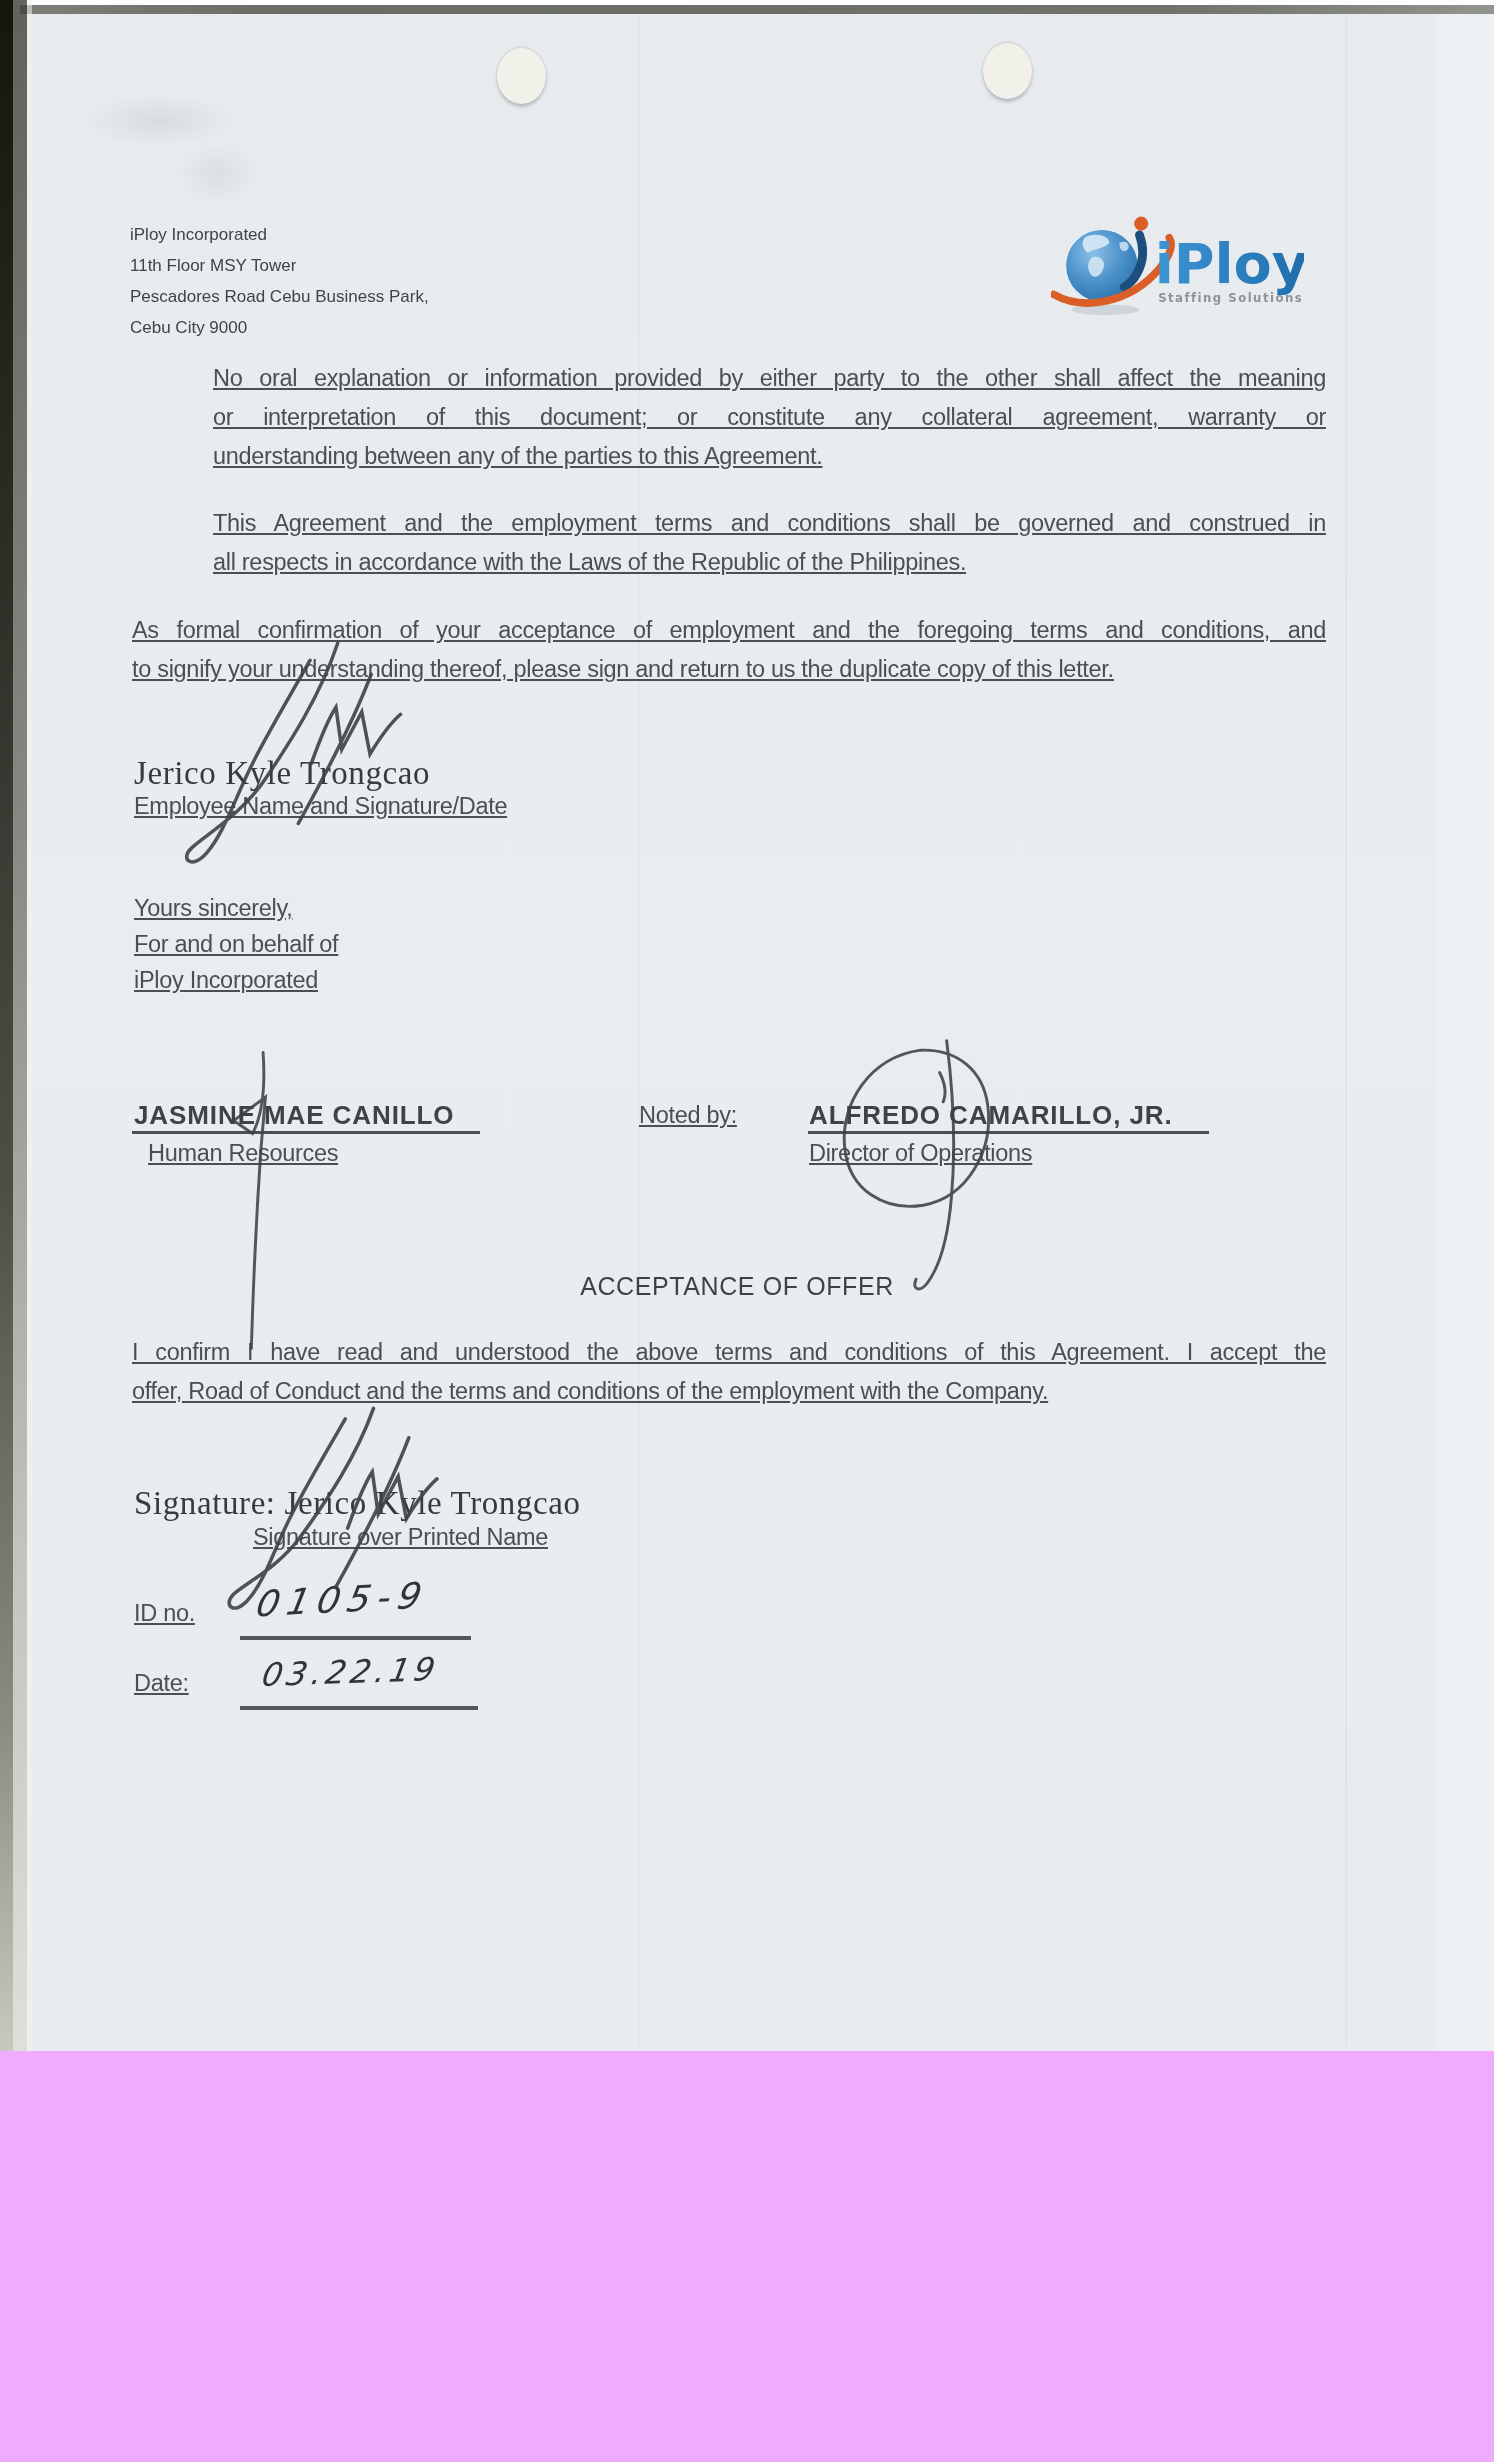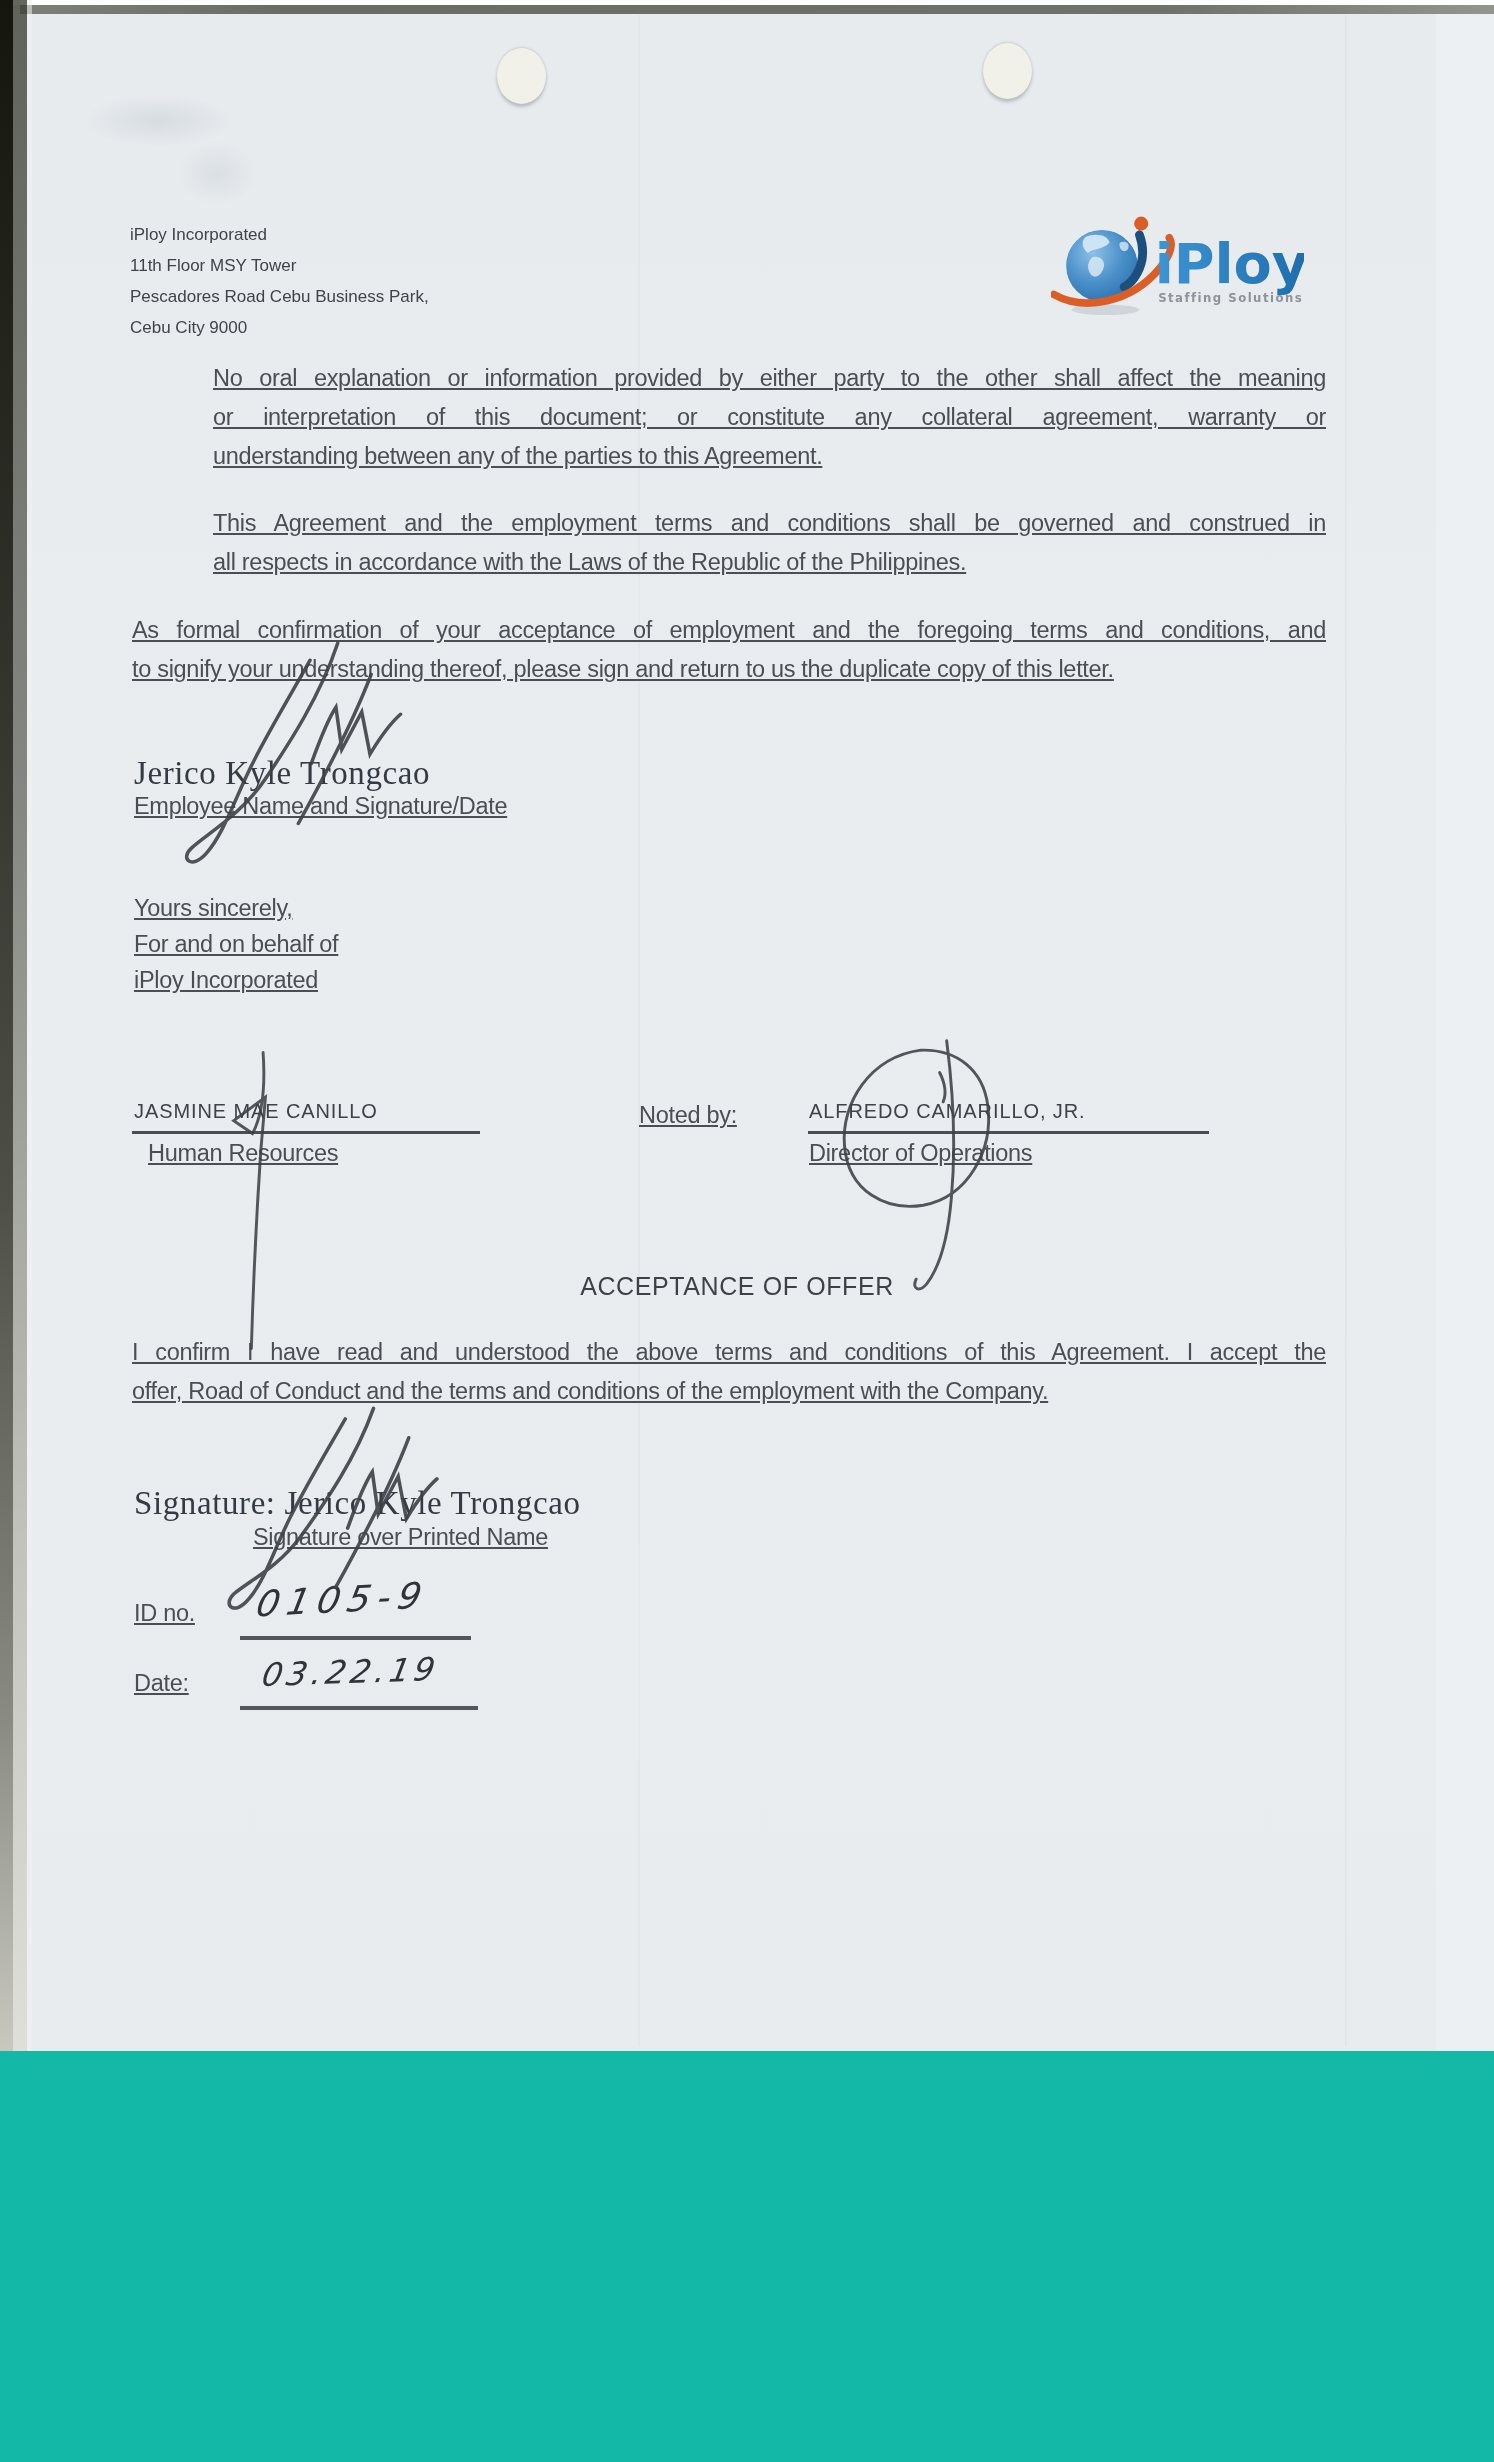--- a/index.html
+++ b/index.html
@@ -1,16 +1,16 @@
 <!DOCTYPE html>
 <html style="font-size:9.4px"><head>
 <meta charset="utf-8">
 <style>
   html,body { margin:0; padding:0; background:#ffffff; }
-  .stage { position:relative; width:1494px; height:2462px; background:#14b8a6; overflow:hidden;
+  .stage { position:relative; width:1494px; height:2462px; background:#f0abfc; overflow:hidden;
            font-family:"Liberation Sans", sans-serif; }
   .paper { position:absolute; left:0; top:0; width:1494px; height:2051px;
            background:linear-gradient(180deg,#e7ebee 0%,#e9edf0 45%,#e8ecef 100%); }
   
   .edge-top-white { position:absolute; left:0; top:0; width:1494px; height:5.3px; background:#fcfdfd; }
   .edge-top { position:absolute; left:20px; top:5.3px; width:1474px; height:8.8px; opacity:.85;
               background:linear-gradient(90deg,#6a6c64,#53554d 18%,#5a5c54 78%,#83857d); }
   .edge-left1 { position:absolute; left:0; top:0; width:13px; height:2051px;
               background:linear-gradient(180deg,#15170f,#2d2f27 28%,#4d4f47 58%,#8a8c84 84%,#c8c8bf); }
   .edge-left2 { position:absolute; left:13px; top:0; width:14px; height:2051px; opacity:.8;
@@ -23,21 +23,21 @@
   .smudge { position:absolute; border-radius:50%;
             background:radial-gradient(ellipse at center, rgba(198,205,211,.5), rgba(233,237,240,0) 70%); }
 
   
   .abs { position:absolute; }
   .txt { color:#4a4e55; font-size:23.5px; letter-spacing:-0.3px; line-height:39px;text-decoration:underline; }
   .para .ln { text-align:justify; text-align-last:justify; }
   .para .ln:last-child { text-align-last:left; }
   .addr { color:#3f444b; font-size:17px; line-height:31px; letter-spacing:0; }
   .serif-name { font-family:Liberation Serif, serif; font-size:33px; color:#343b44; letter-spacing:0.6px; }
-  .caps-name { font-size:20px; letter-spacing:0.9px; color:#3e434a; }
+  .caps-name { font-size:26px; letter-spacing:0.9px; color:#3e434a;font-weight:bold; }
   .heading { font-size:25px; letter-spacing:0.6px; color:#3d4248; text-align:center; }
   .closing .ln { line-height:36px; }
   .uline { position:absolute; height:2.9px; background:#4b4f55; }
   .uline2 { position:absolute; height:3.5px; background:#53575d; }
   .hw { font-family:"DejaVu Sans", sans-serif; font-style:italic; color:#2f343a; }
   .hw-id { font-size:36px; letter-spacing:7px; transform:skewX(-14deg) rotate(-3deg); }
   .hw-date { font-size:32px; letter-spacing:4.1px; transform:skewX(-12deg) rotate(-2deg); }
   .ink-overlay { position:absolute; left:0; top:0; pointer-events:none; }
   .logo-box { position:absolute; left:1051px; top:209px; width:253px; height:116px; }
 </style>

